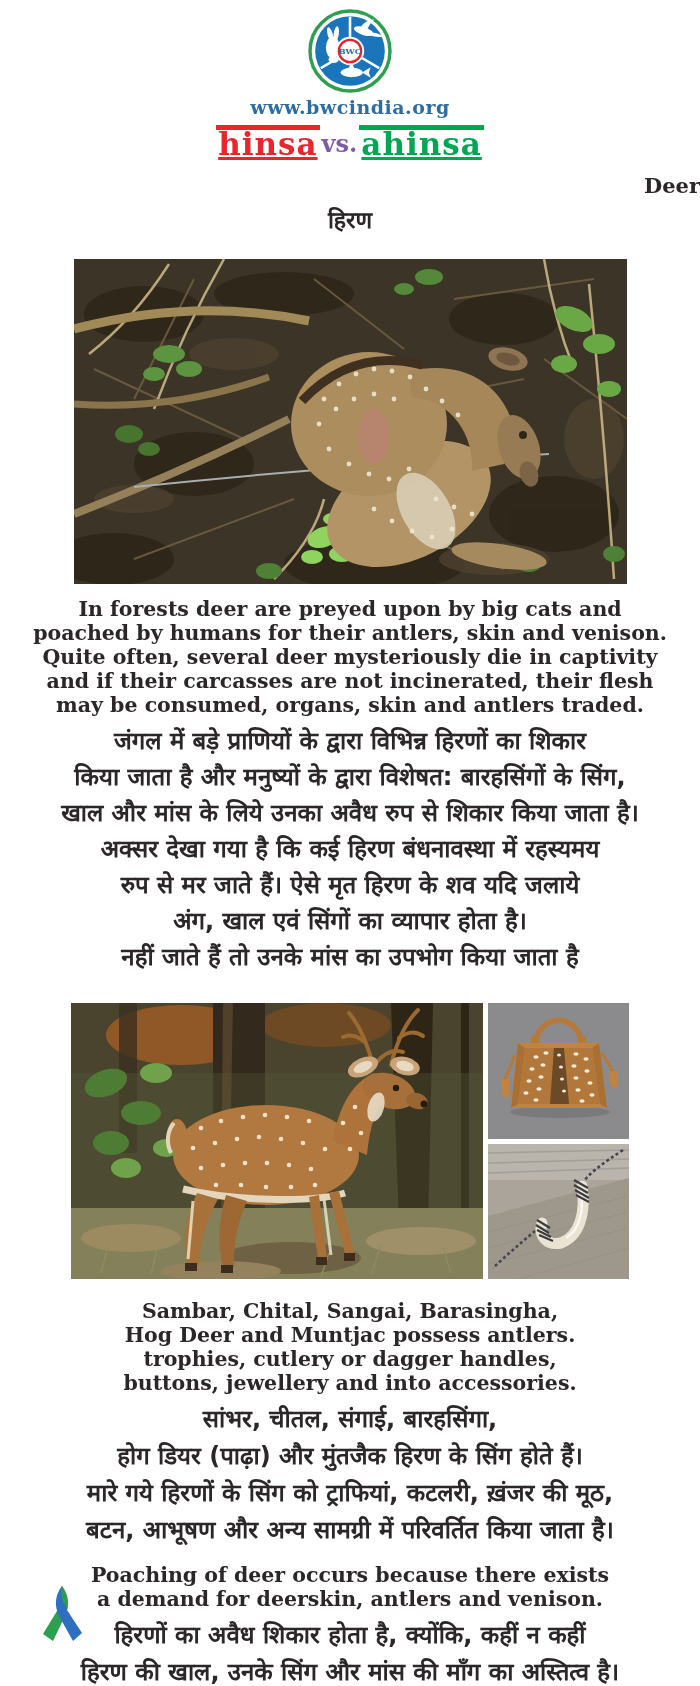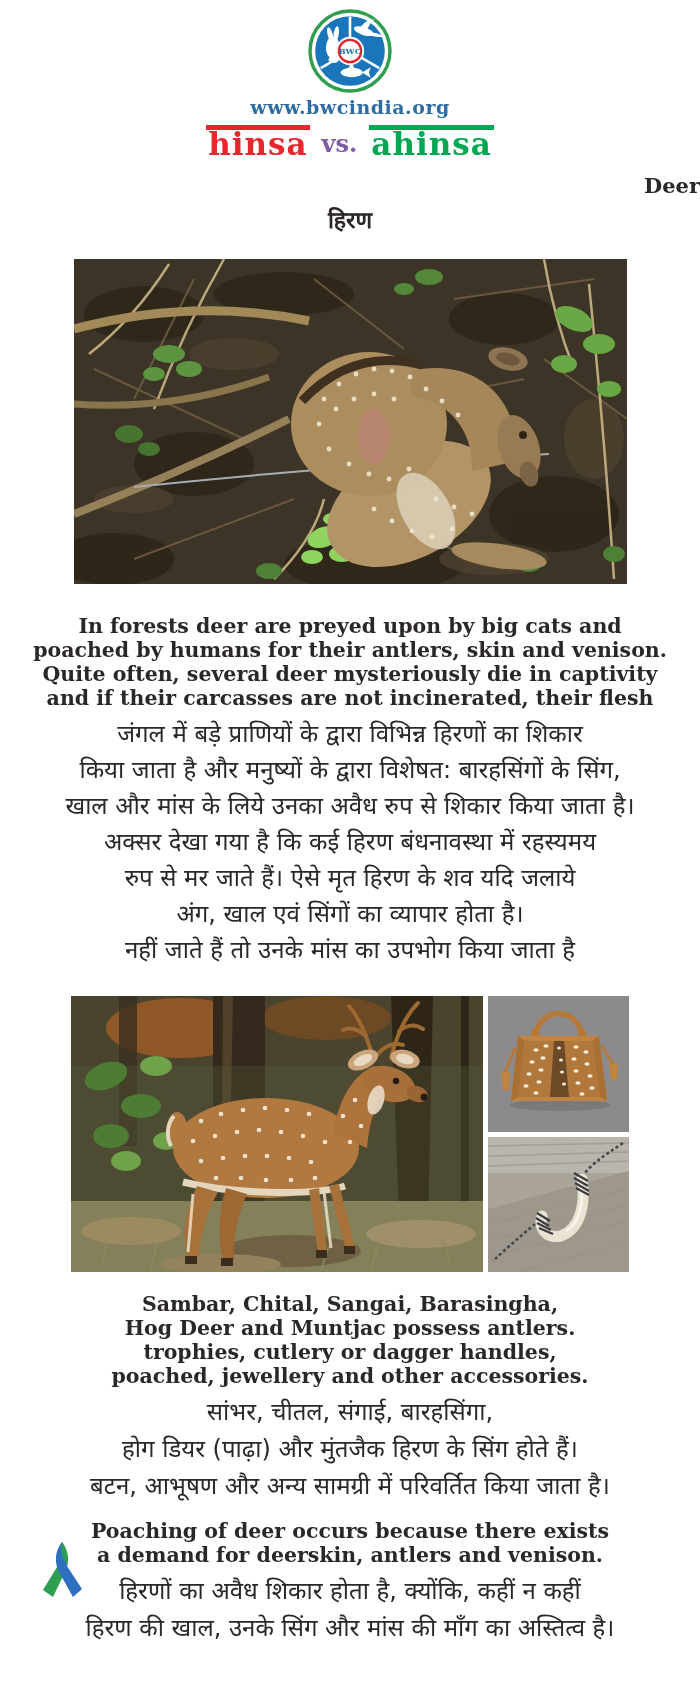--- a/index.html
+++ b/index.html
@@ -7,36 +7,36 @@
     width:700px;height:1686px;overflow:hidden;background:#ffffff;
     font-family:"DejaVu Serif","Liberation Serif",serif;
     color:#2b2728;
   }
   .page{width:700px;position:relative;padding-top:8px;}
 
   
   .logo-wrap{display:flex;justify-content:center;text-align:right;}
   .site-url{margin-top:2px;font-size:19px;font-weight:bold;color:#2e6da4;text-align:center;letter-spacing:0.5px;}
   .title-row{margin-top:7px;text-align:center;font-weight:bold;font-size:31px;line-height:1;}
-  .deva-word{display:inline-block;border-top:5px solid currentColor;padding:0 2px 2px 2px;line-height:0.95;letter-spacing:1px;}
+  .deva-word{display:inline-block;border-top:5px solid currentColor;padding:0 2px 2px 2px;line-height:0.95;letter-spacing:1px;text-decoration:underline;}
   .w-hinsa{color:#e8262d;}
-  .w-vs{color:#7d5ba6;font-size:24px;font-weight:bold;margin:0 12px;position:relative;top:-3px;}
+  .w-vs{color:#7d5ba6;font-size:24px;font-weight:bold;margin:0 2px;position:relative;top:-3px;}
   .w-ahinsa{color:#00a651;}
   .h-en{margin-top:12px;font-size:21px;font-weight:bold;text-align:right;color:#2b2728;}
   .h-hi{margin-top:5px;font-size:23px;font-weight:bold;text-align:center;font-family:"DejaVu Sans","Liberation Sans",sans-serif;}
 
   
   .photo1{width:553px;margin:24px auto 0;display:block;}
   .img-row{width:558px;margin:28px auto 0;display:flex;gap:5px;}
   .img-col{display:flex;flex-direction:column;gap:5px;}
   svg{display:block;}
 
   
-  .para-en{margin:30px auto 0;width:640px;font-weight:bold;font-size:20.5px;line-height:24px;text-align:center;}
-  .para-hi{margin:6px auto 0;width:660px;font-weight:normal;font-size:24px;line-height:36px;text-align:center;
+  .para-en{margin:13px auto 0;width:640px;font-weight:bold;font-size:20.5px;line-height:24px;text-align:center;}
+  .para-hi{margin:6px auto 0;width:660px;font-weight:bold;font-size:24px;line-height:36px;text-align:center;
            font-family:"DejaVu Sans","Liberation Sans",sans-serif;}
   .para-hi-2{line-height:37px;}
   .final-block{position:relative;margin-top:14px;}
   .ribbon{position:absolute;left:40px;top:20px;}
 </style>
 </head>
 <body>
 
 <div class="page">
 
@@ -198,20 +198,21 @@
           <circle cx="384" cy="156" r="2.4"></circle>
       </g>
     </g>
   </svg>
 
   <div class="para-en">
       <div>In forests deer are preyed upon by big cats and</div>
       <div>poached by humans for their antlers, skin and venison.</div>
       <div>Quite often, several deer mysteriously die in captivity</div>
       <div>and if their carcasses are not incinerated, their flesh</div>
+      <div>may be consumed, organs, skin and antlers traded.</div>
     </div>
 
   <div class="para-hi">
       <div>जंगल में बड़े प्राणियों के द्वारा विभिन्न हिरणों का शिकार</div>
       <div>किया जाता है और मनुष्यों के द्वारा विशेषत: बारहसिंगों के सिंग,</div>
       <div>खाल और मांस के लिये उनका अवैध रुप से शिकार किया जाता है।</div>
       <div>अक्सर देखा गया है कि कई हिरण बंधनावस्था में रहस्यमय</div>
       <div>रुप से मर जाते हैं। ऐसे मृत हिरण के शव यदि जलाये</div>
       <div>अंग, खाल एवं सिंगों का व्यापार होता है।</div>
       <div>नहीं जाते हैं तो उनके मांस का उपभोग किया जाता है</div>
@@ -401,26 +402,27 @@
             <path d="M51,91 L65,97"></path>
         </g>
       </svg>
     </div>
   </div>
 
   <div class="para-en" style="margin-top:20px;">
       <div>Sambar, Chital, Sangai, Barasingha,</div>
       <div>Hog Deer and Muntjac possess antlers.</div>
       <div>trophies, cutlery or dagger handles,</div>
-      <div>poached, jewellery and other accessories.</div>
+      <div>buttons, jewellery and into accessories.</div>
     </div>
 
   <div class="para-hi para-hi-2">
       <div>सांभर, चीतल, संगाई, बारहसिंगा,</div>
       <div>होग डियर (पाढ़ा) और मुंतजैक हिरण के सिंग होते हैं।</div>
+      <div>मारे गये हिरणों के सिंग को ट्राफियां, कटलरी, ख़ंजर की मूठ,</div>
       <div>बटन, आभूषण और अन्य सामग्री में परिवर्तित किया जाता है।</div>
     </div>
 
   <div class="final-block">
     <svg class="ribbon" width="44" height="60" viewBox="0 0 44 60">
       <path d="M22,3 C29,12 30,23 25,33 L13,58 L3,51 L17,28 C20,19 19,10 22,3 Z" fill="#2e9e4f"></path>
       <path d="M22,3 C15,12 14,23 19,33 L33,58 L42,50 L27,27 C24,18 25,10 22,3 Z" fill="#2f6fc0"></path>
       <path d="M22,3 C26,9 27,16 25,23 C21,16 20,9 22,3 Z" fill="#2e9e4f" opacity="0.9"></path>
     </svg>
     <div class="para-en" style="margin-top:0;">

